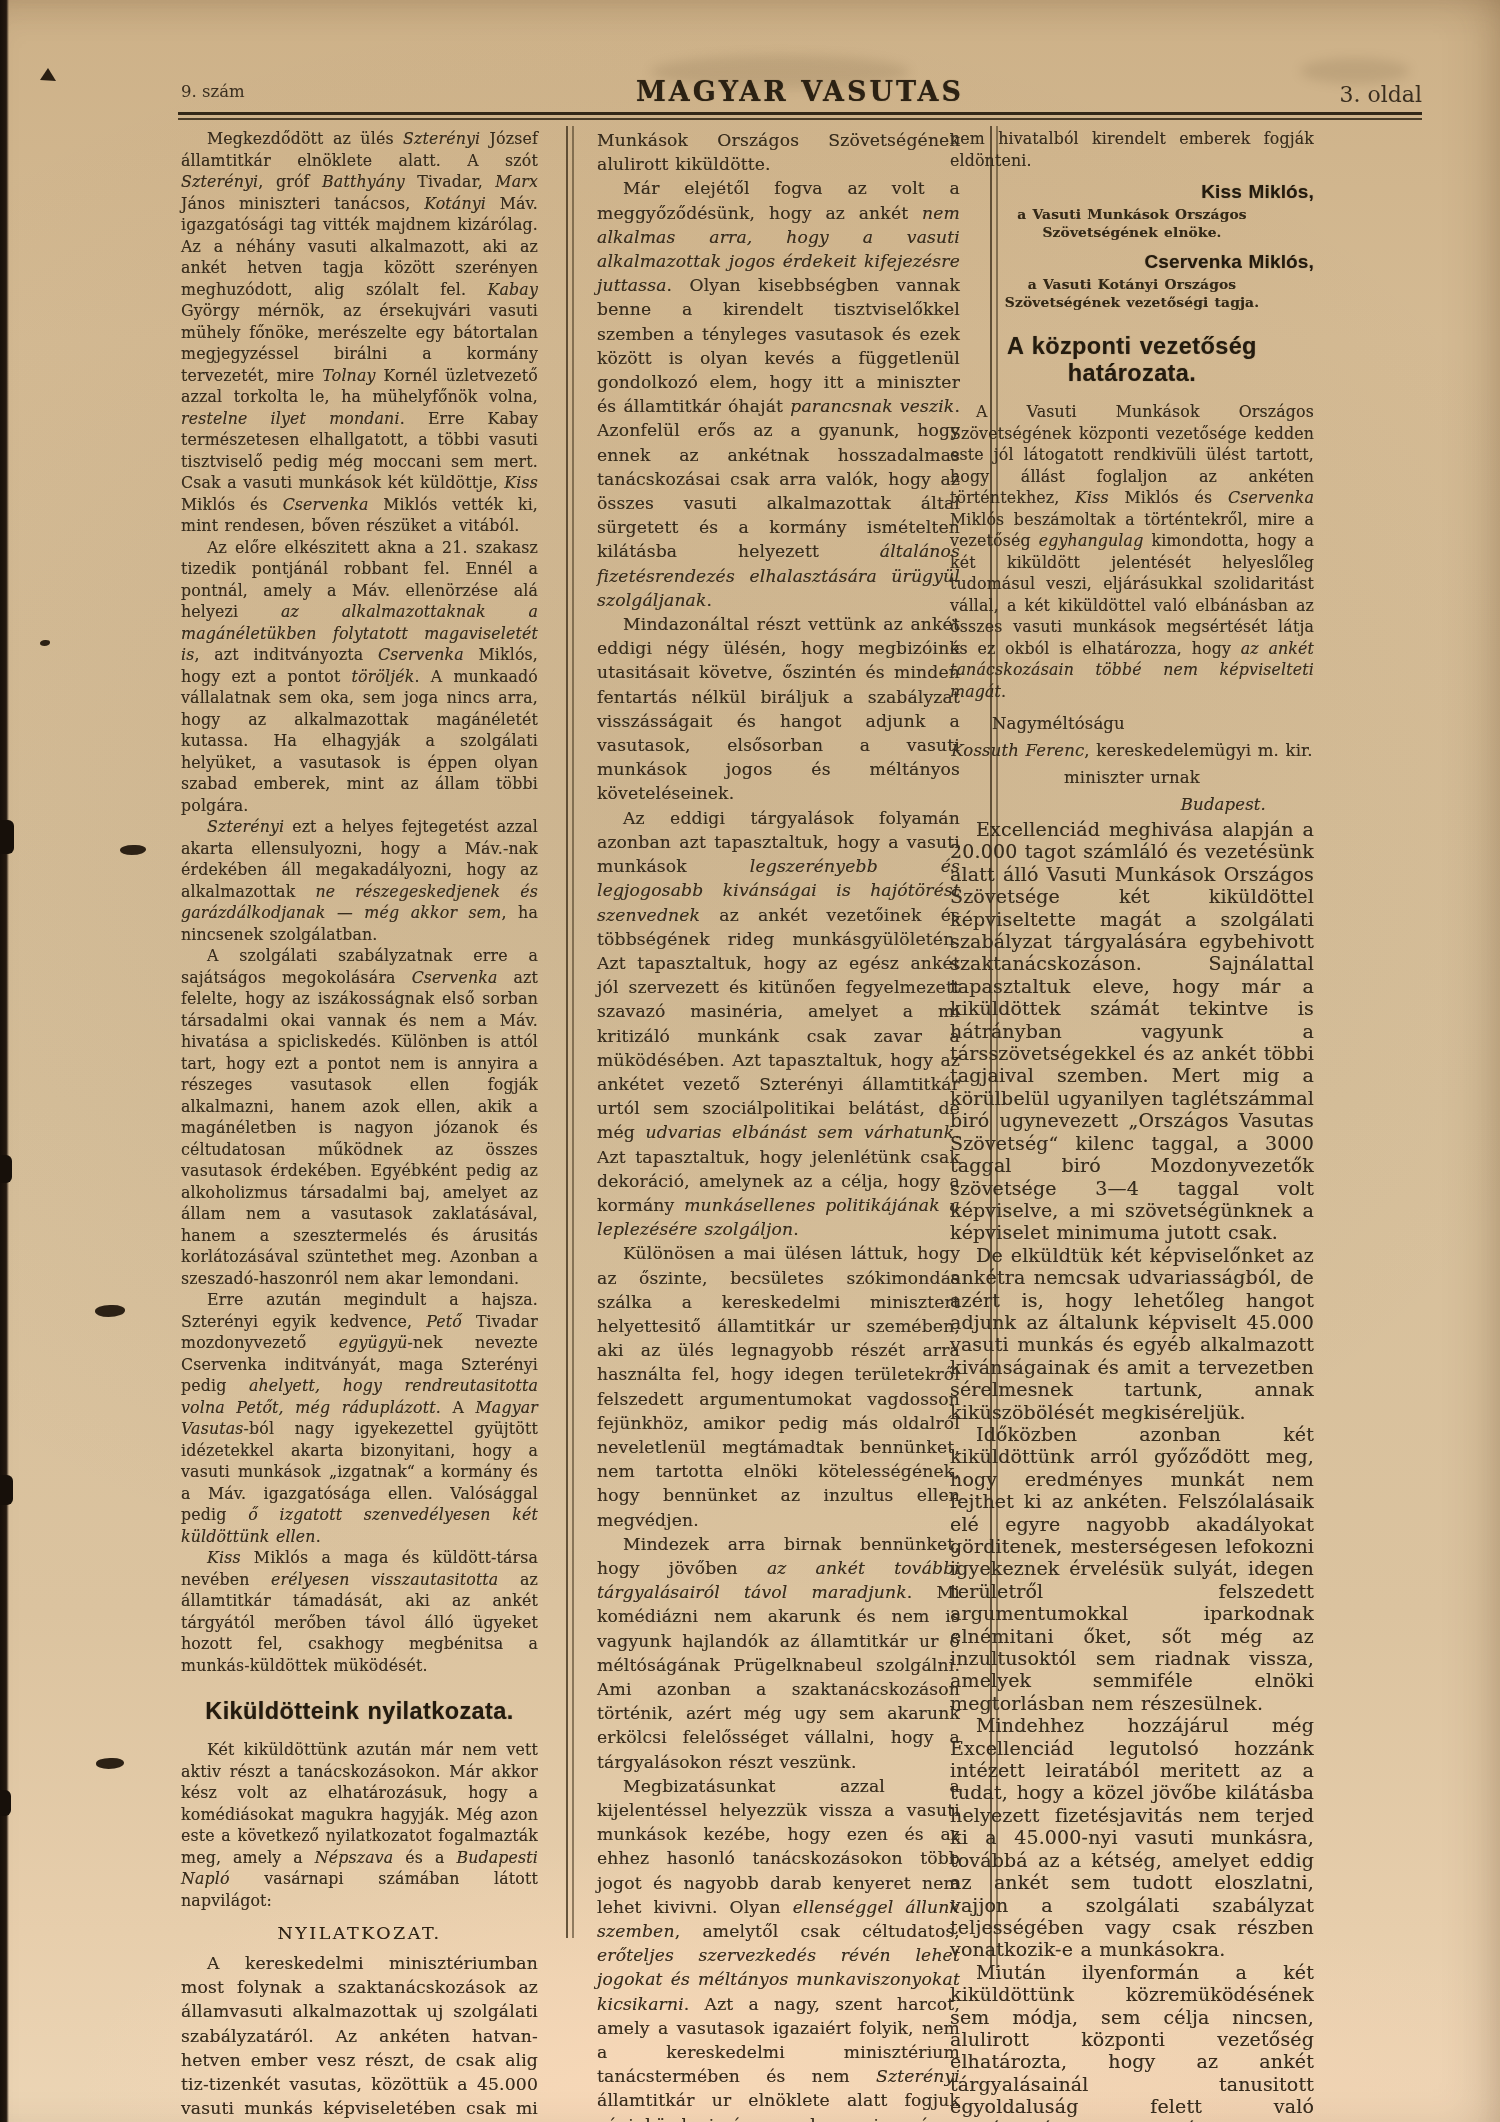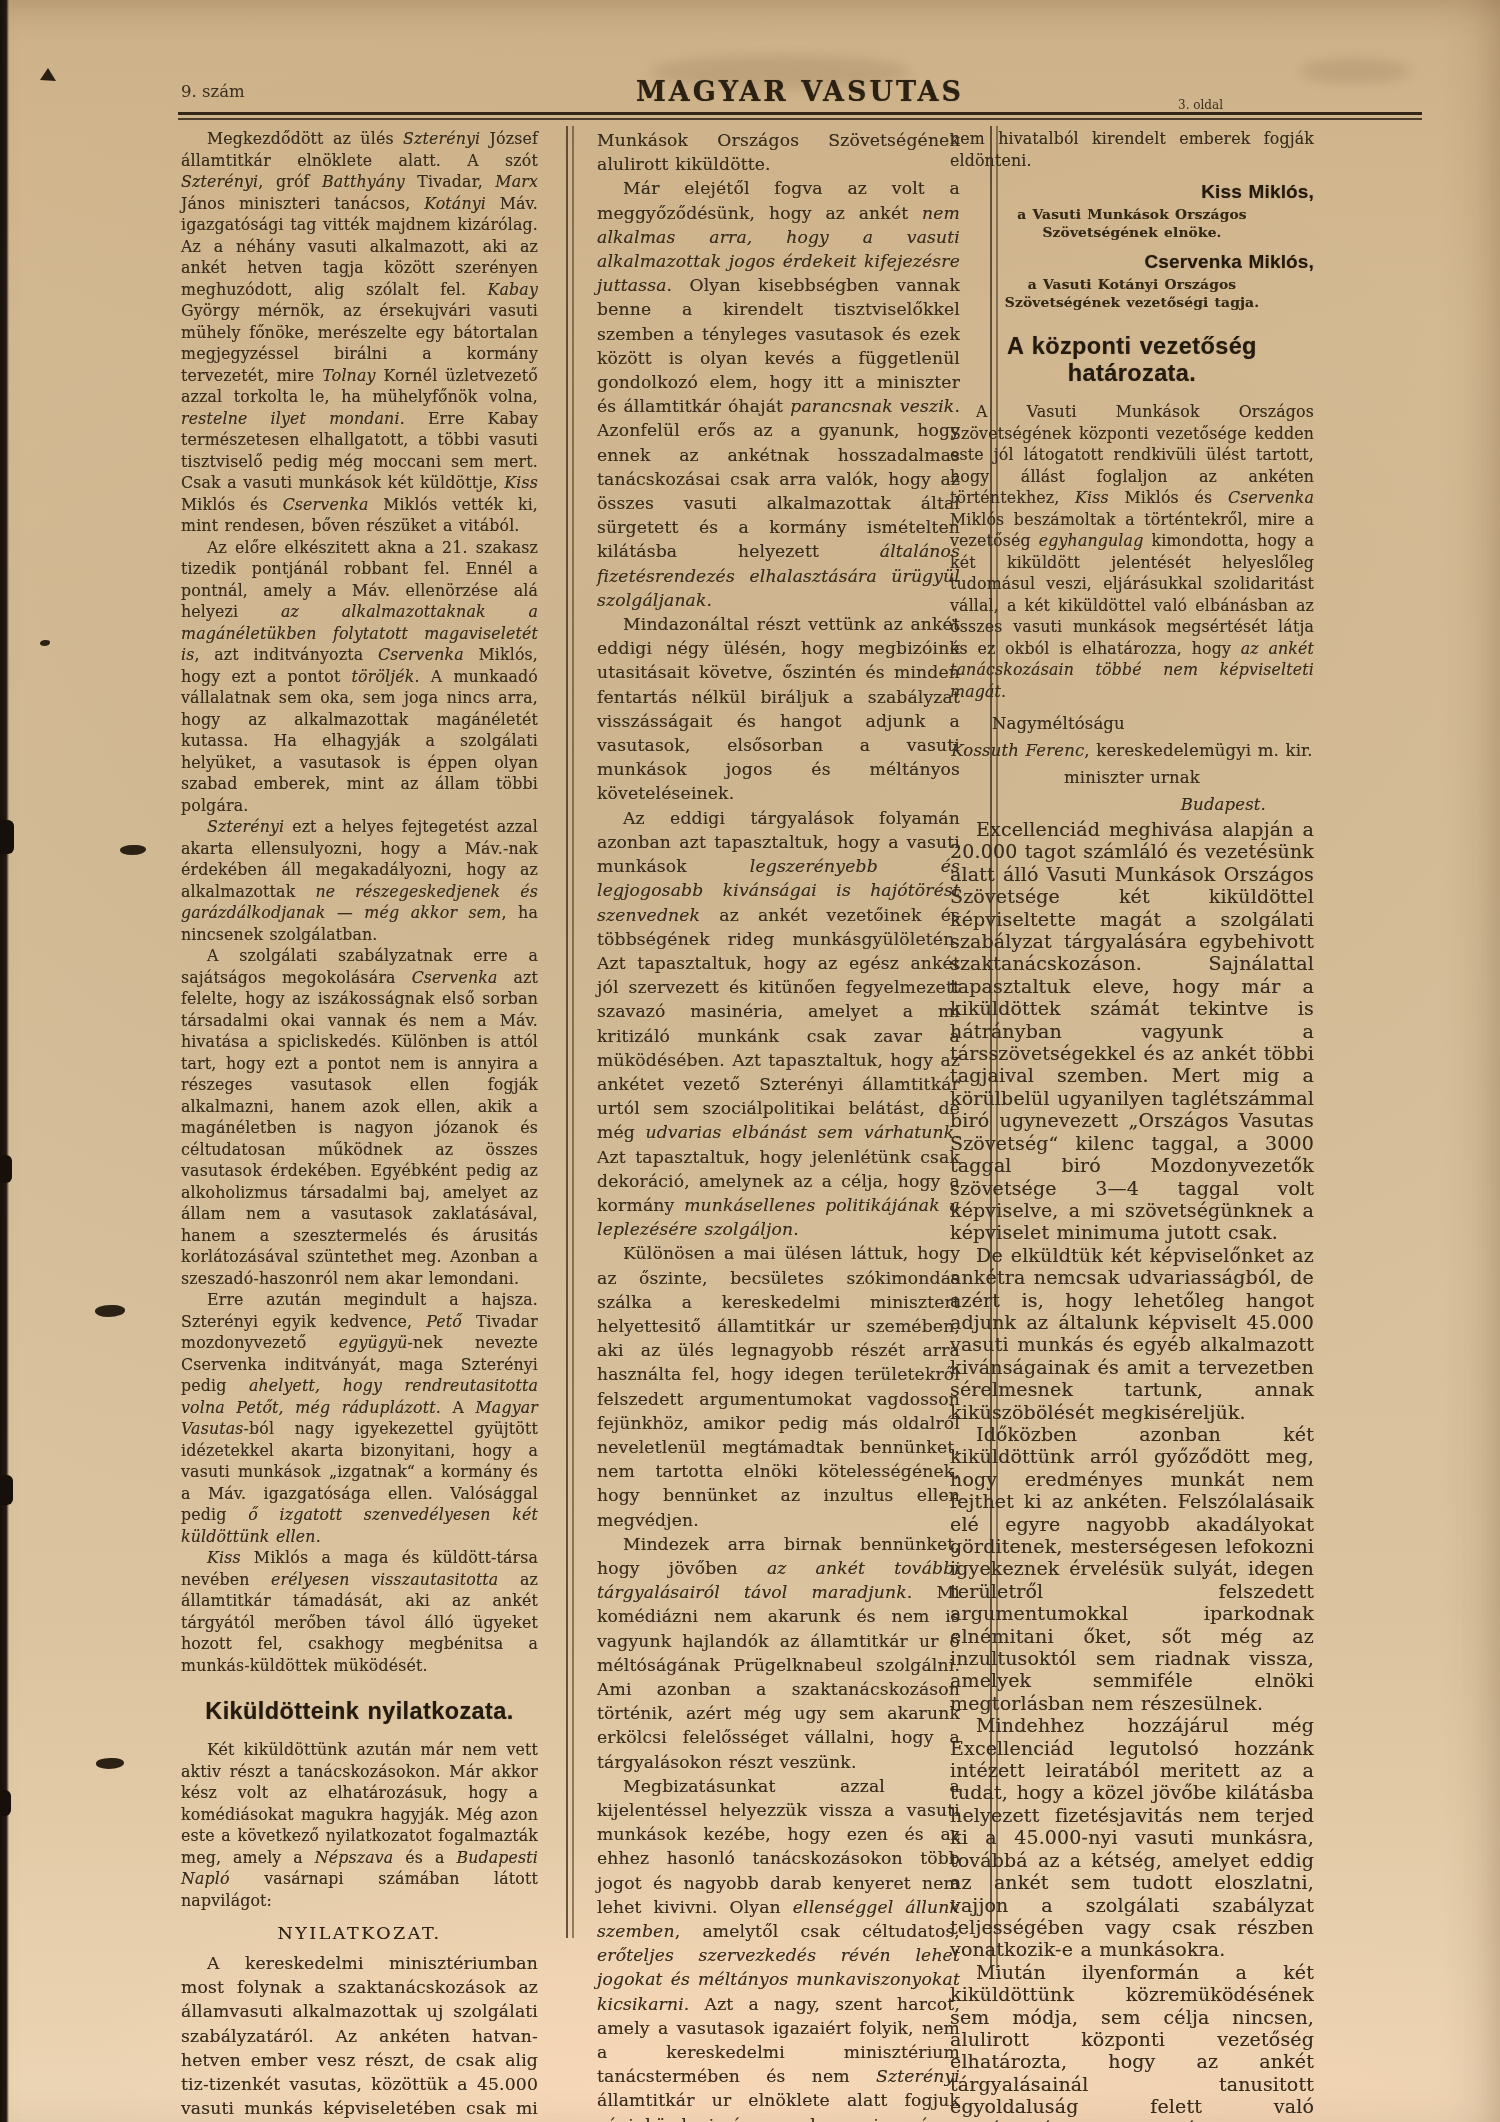--- a/index.html
+++ b/index.html
@@ -24,21 +24,21 @@
   .speck{position:absolute;background:#2c2115;border-radius:50% 40% 55% 45%;}
   .ink-mark-triangle{position:absolute;left:40px;top:68px;width:16px;height:13px;background:#2a1f13;
     clip-path:polygon(50% 0,100% 100%,0 92%);}
   .ghost-smudge{position:absolute;border-radius:50%;filter:blur(6px);opacity:.14;background:#5a4528;}
 
   
   .header-issue{position:absolute;left:181px;top:82px;font-size:16.5px;color:#3a2e1f;}
   .header-title{position:absolute;left:178px;top:76px;width:1244px;text-align:center;
     font-size:27px;font-weight:700;letter-spacing:3px;color:#2b2113;
     text-shadow:0 0 1px rgba(43,33,19,.55);}
-  .header-page{position:absolute;left:1178px;top:82px;width:244px;text-align:left;font-size:12px;color:#3a2e1f;margin-top:16px;}
+  .header-page{position:absolute;left:1178px;top:82px;width:244px;text-align:right;font-size:22px;color:#3a2e1f;}
   .rule{position:absolute;left:178px;width:1244px;background:#332818;}
   .rule-thick{top:112px;height:3px;}
   .rule-thin{top:118px;height:1.5px;opacity:.85;}
 
   
   .vsep{position:absolute;top:126px;width:1.6px;background:#43351f;opacity:.8;}
   .vsep-1a{left:566px;height:1812px;}
   .vsep-1b{left:572px;height:1812px;opacity:.55;}
   .vsep-2a{left:990px;height:1842px;}
   .vsep-2b{left:996px;height:1842px;opacity:.55;}

